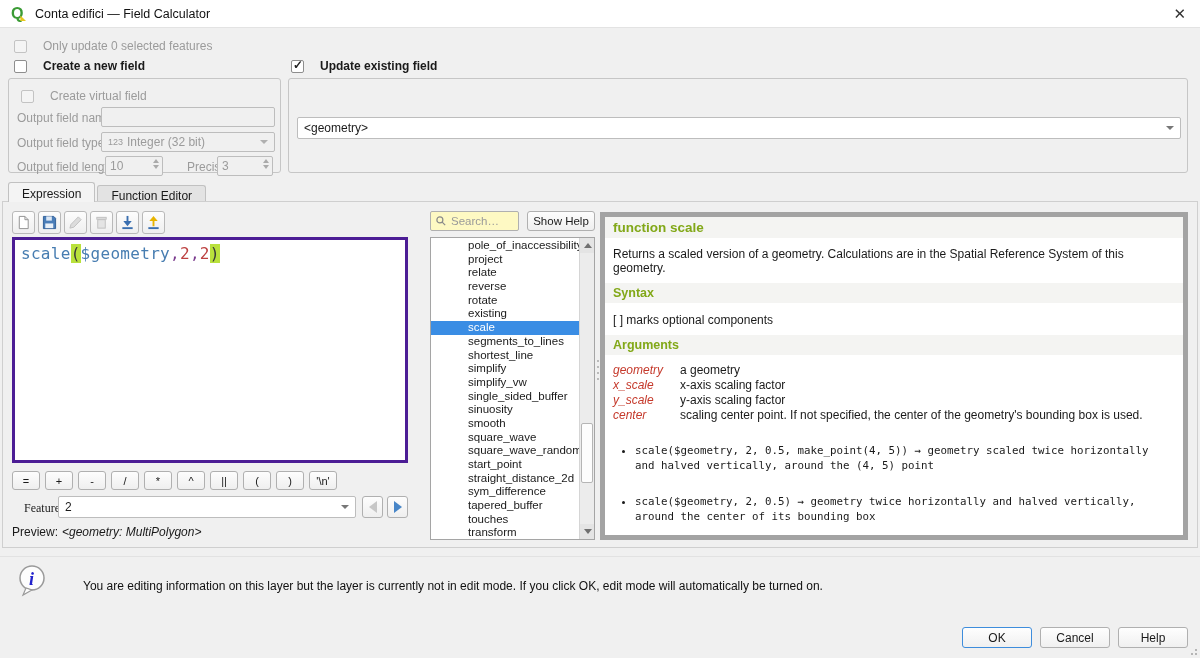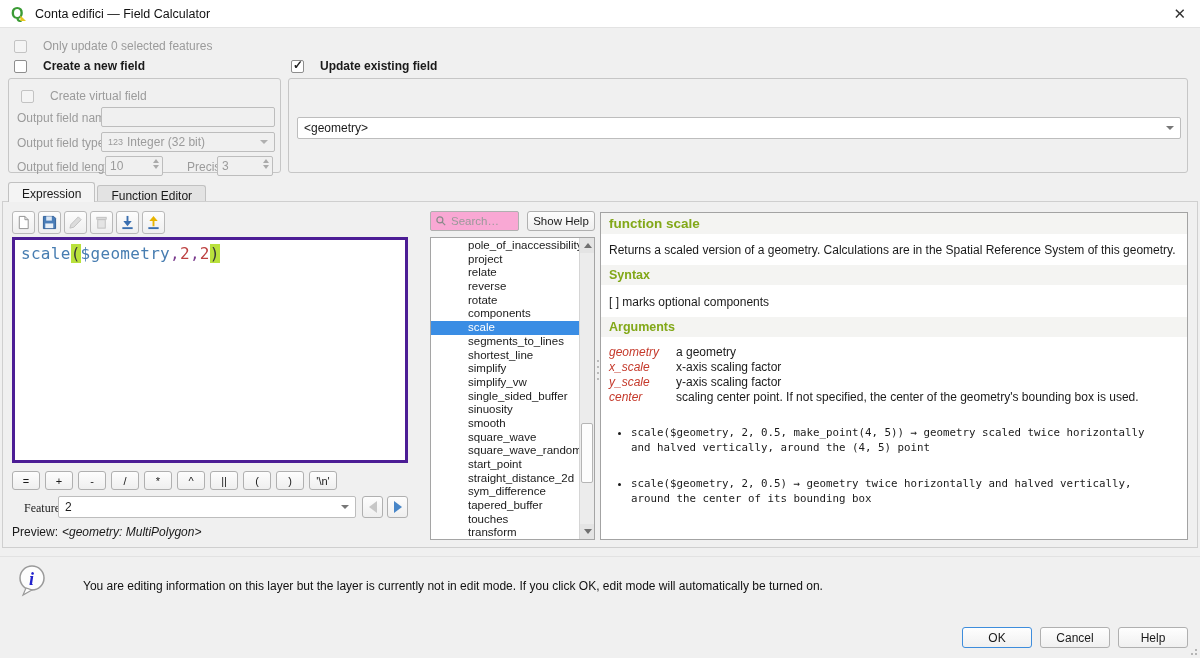--- a/index.html
+++ b/index.html
@@ -67,41 +67,41 @@
   
   .feature-label { left:24px; top:501px;font-family:Liberation Serif, serif; }
   .feature-combo { left:58px; top:496px; width:298px; height:22px; }
   .nav-btn { top:496px; width:21px; height:22px; border:1px solid #b0b0b0; border-radius:3px; background:linear-gradient(#fdfdfd,#efefef); display:flex; align-items:center; justify-content:center; cursor:pointer; }
   .tri-left { width:0; height:0; border-top:6px solid transparent; border-bottom:6px solid transparent; border-right:8px solid #c7c7c7; }
   .tri-right { width:0; height:0; border-top:6px solid transparent; border-bottom:6px solid transparent; border-left:8px solid #4886c8; }
   .preview-row { left:12px; top:525px; display:flex; gap:4px; }
   .preview-val { font-style:italic; }
 
   
-  .search-box { left:430px; top:211px; width:89px; height:20px; background:#f9a8d4; border:1px solid #b0b0b0; border-radius:2px; display:flex; align-items:center; padding:0 4px; gap:4px; }
+  .search-box { left:430px; top:211px; width:89px; height:20px; background:#fef9c3; border:1px solid #b0b0b0; border-radius:2px; display:flex; align-items:center; padding:0 4px; gap:4px; }
   .search-box input { border:none; outline:none; width:58px; font-size:11.5px; font-family:"Liberation Sans",sans-serif; background:transparent; color:#333; }
   .search-box input::placeholder { color:#9a9a9a; }
   .showhelp-btn { left:527px; top:211px; width:68px; height:20px; border:1px solid #b0b0b0; border-radius:3px; background:linear-gradient(#fdfdfd,#efefef); font-size:11.5px; display:flex; align-items:center; justify-content:center; cursor:pointer; }
 
   .fn-list-wrap { left:430px; top:237px; width:165px; height:303px; background:#fff; border:1px solid #a5a5a5; overflow:hidden; }
   .fn-list { position:absolute; left:0; top:1px; right:15px; }
   .fn-item { height:13.7px; line-height:13.7px; padding-left:37px; font-size:11.5px; white-space:nowrap; cursor:pointer; }
   .fn-item.selected { background:#3a8de4; color:#fff; }
   .vscroll { position:absolute; right:0; top:0; width:15px; height:100%; background:#ececec; border-left:1px solid #d5d5d5; }
   .vscroll .sb-btn { position:absolute; left:0; width:15px; height:15px; background:#e4e4e4; display:flex; align-items:center; justify-content:center; cursor:pointer; }
   .vscroll .sb-up { top:0; }
   .vscroll .sb-dn { bottom:0; }
   .sb-tri-up { width:0; height:0; border-left:4px solid transparent; border-right:4px solid transparent; border-bottom:5px solid #707070; }
   .sb-tri-dn { width:0; height:0; border-left:4px solid transparent; border-right:4px solid transparent; border-top:5px solid #707070; }
   .sb-thumb { position:absolute; left:1px; width:12px; top:185px; height:60px; background:#fdfdfd; border:1px solid #b5b5b5; border-radius:2px; cursor:grab; }
   .splitter-dots { left:596px; top:360px; width:4px; height:30px; display:flex; flex-direction:column; gap:4px; align-items:center; }
   .splitter-dots i { width:2px; height:2px; background:#a8a8a8; border-radius:50%; display:block; }
 
   
-  .help-panel { left:600px; top:212px; width:588px; height:328px; background:#fff; border:1px solid #a3a3a3; overflow:hidden; font-size:12px; }
+  .help-panel { left:600px; top:212px; width:588px; height:328px; background:#fff; border:5px solid #a3a3a3; overflow:hidden; font-size:12px; }
   .help-band { background:#f4f4f2; padding:3px 8px; font-weight:bold; color:#82a818; font-size:12.5px; }
   .help-title { font-size:13.5px; }
   .help-desc { padding:9px 8px 8px; color:#1a1a1a; }
   .syntax-line { padding:9px 8px 2px; font-size:12.5px; }
   .syn-fn { color:#0a62c0; font-weight:bold; }
   .syn-arg { color:#c5392b; font-style:italic; }
   .syn-plain { color:#222; }
   .optional-note { padding:10px 8px 8px; }
   .args-table { margin:8px 8px 6px; border-collapse:collapse; }
   .args-table td { padding:0 0 1px; vertical-align:top; font-size:12px; }
@@ -274,21 +274,21 @@
     <span>Show Help</span>
   </div>
 
 <div class="abs fn-list-wrap">
   <div class="fn-list">
       <div class="fn-item">pole_of_inaccessibility</div>
       <div class="fn-item">project</div>
       <div class="fn-item">relate</div>
       <div class="fn-item">reverse</div>
       <div class="fn-item">rotate</div>
-      <div class="fn-item">components</div>
+      <div class="fn-item">existing</div>
       <div class="fn-item selected">scale</div>
       <div class="fn-item">segments_to_lines</div>
       <div class="fn-item">shortest_line</div>
       <div class="fn-item">simplify</div>
       <div class="fn-item">simplify_vw</div>
       <div class="fn-item">single_sided_buffer</div>
       <div class="fn-item">sinuosity</div>
       <div class="fn-item">smooth</div>
       <div class="fn-item">square_wave</div>
       <div class="fn-item">square_wave_random...</div>

